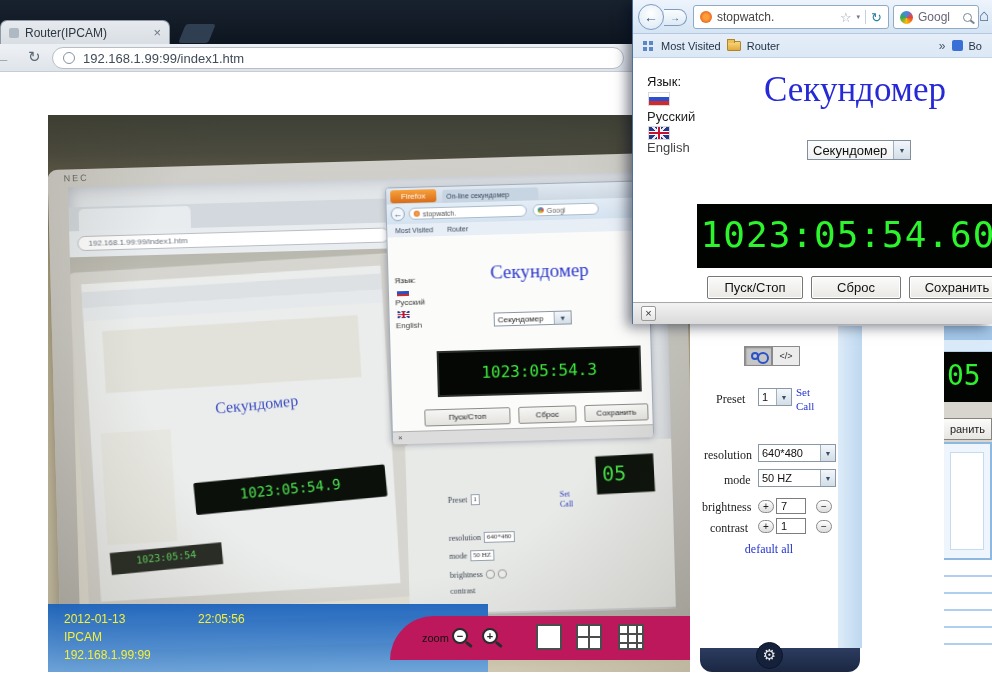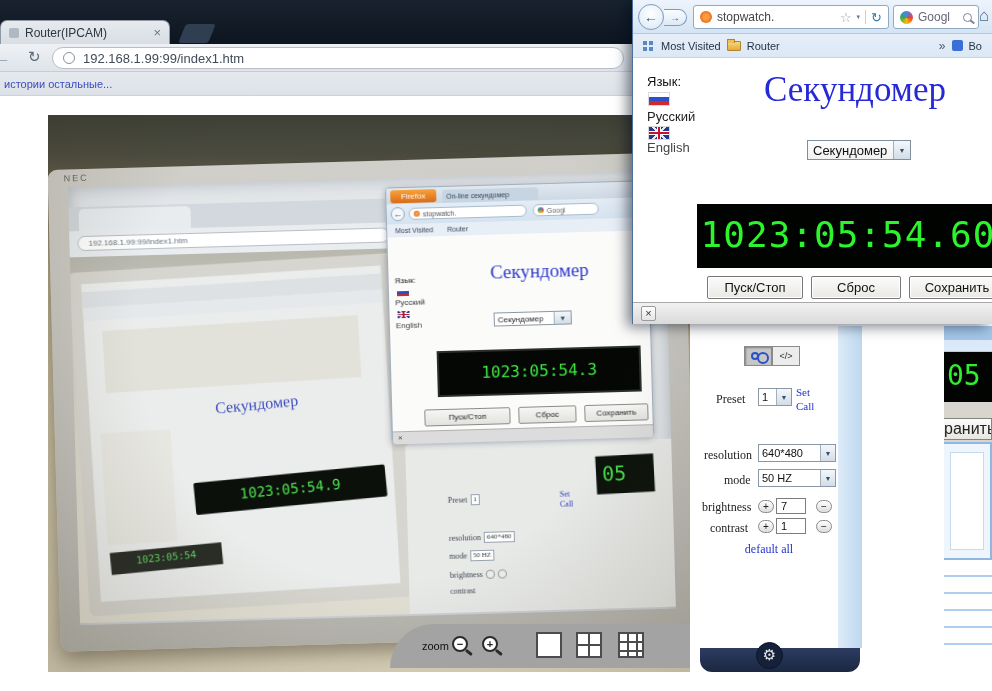--- a/index.html
+++ b/index.html
@@ -78,21 +78,21 @@
 #ictl-r1{top:0}#ictl-r2{top:38px}#ictl-r3{top:56px}#ictl-r4{top:76px}#ictl-r5{top:92px}
 #ictl-set{position:absolute;left:112px;top:-2px;color:#2a3cc8}
 #ictl-call{position:absolute;left:112px;top:8px;color:#2a3cc8}
 .in-box{border:1px solid #96a2ae;background:#fff;font-size:7px;line-height:9px;height:11px;padding:0 2px;color:#333}
 .in-step{width:9px;height:9px;border:1px solid #999;border-radius:4px;background:#eee}
 
 
 #ov-blue{position:absolute;left:0;bottom:0;width:440px;height:68px;background:linear-gradient(180deg,rgba(23,96,188,.93),rgba(99,160,221,.9))}
 .ov-text{position:absolute;font-size:12px;color:#f5f03c;white-space:nowrap}
 #ov-date{left:16px;top:8px}#ov-time{left:150px;top:8px}#ov-name{left:16px;top:26px}#ov-addr{left:16px;top:44px}
-#ov-white{position:absolute;left:342px;bottom:4px;width:300px;height:44px;background:#a3a3a3;border-radius:46px 0 0 0}
+#ov-white{position:absolute;left:342px;bottom:12px;width:300px;height:44px;background:#be185d;border-radius:46px 0 0 0}
 #ov-zoom-label{position:absolute;left:32px;top:16px;font-size:11px;color:#111}
 .mag{position:absolute;top:12px;width:16px;height:16px;border:2px solid #2b2b2b;border-radius:50%;display:flex;align-items:center;justify-content:center;font-size:11px;font-weight:bold;color:#222;background:#fff}
 .mag::after{content:"";position:absolute;width:8px;height:2.5px;background:#2b2b2b;right:-7px;bottom:-3px;transform:rotate(38deg);border-radius:2px}
 #ov-zout{left:62px}#ov-zin{left:92px}
 .lay{position:absolute;top:8px;width:26px;height:26px;border:2px solid #4c4c4c;background:#fff}
 #ov-l1{left:146px}
 #ov-l2{left:186px;background-image:linear-gradient(#4c4c4c,#4c4c4c),linear-gradient(#4c4c4c,#4c4c4c);background-size:100% 2px,2px 100%;background-position:center center;background-repeat:no-repeat}
 #ov-l3{left:228px;background-image:linear-gradient(#4c4c4c,#4c4c4c),linear-gradient(#4c4c4c,#4c4c4c),linear-gradient(#4c4c4c,#4c4c4c),linear-gradient(#4c4c4c,#4c4c4c);background-size:100% 2px,100% 2px,2px 100%,2px 100%;background-position:0 7px,0 16px,7px 0,16px 0;background-repeat:no-repeat}
 
 
@@ -174,21 +174,21 @@
 #p-default{position:absolute;left:0;top:216px;width:138px;text-align:center;font-family:"Liberation Serif",serif;font-size:12px;color:#2233cc}
 #p-footer{position:absolute;left:0;top:322px;width:160px;height:24px;background:linear-gradient(#2c3c60,#1b2742);border-radius:0 0 12px 12px}
 #p-gear{position:absolute;left:56px;top:316px;width:27px;height:27px;border-radius:50%;background:#15203a;border:1px solid #0d1526;text-align:center;line-height:25px;font-size:15px;color:#e8e8e8;font-family:"DejaVu Sans",sans-serif}
 
 
 #edge{position:absolute;left:944px;top:326px;width:48px;height:346px}
 #e-s1{position:absolute;left:0;top:0;width:48px;height:14px;background:#a3c6e8}
 #e-s2{position:absolute;left:0;top:14px;width:48px;height:12px;background:#dbeaf8;border-bottom:1px solid #b2cfe9}
 #e-timer{position:absolute;left:0;top:26px;width:48px;height:50px;background:#020402;font-family:"DejaVu Sans Mono",monospace;font-size:28px;line-height:48px;color:#2ef02e;padding-left:3px}
 #e-gray{position:absolute;left:0;top:76px;width:48px;height:40px;background:#d8d5cf}
-#e-btn{position:absolute;left:0;top:92px;width:48px;height:22px;background:linear-gradient(#fbfbfa,#e7e6e2);border:1px solid #85857f;border-left:none;font-size:16px;line-height:20px;color:#222;text-align:center;white-space:nowrap;overflow:hidden}
+#e-btn{position:absolute;left:0;top:92px;width:48px;height:22px;background:linear-gradient(#fbfbfa,#e7e6e2);border:1px solid #85857f;border-left:none;font-size:11px;line-height:20px;color:#222;text-align:center;white-space:nowrap;overflow:hidden}
 #e-box{position:absolute;left:0;top:116px;width:48px;height:118px;border:2px solid #8fb8e0;border-left:none;background:#eef5fc}
 #e-box-inner{position:absolute;left:6px;top:8px;right:6px;bottom:8px;background:#fff;border:1px solid #c5dcf0}
 #e-rows{position:absolute;left:0;top:234px;width:48px;height:92px;background:repeating-linear-gradient(180deg,#ffffff 0 15px,#aed0ee 15px 17px)}
 </style>
 </head>
 <body>
 
 <div id="screen">
 
   <div id="c-tabstrip">
@@ -198,23 +198,20 @@
       <span id="c-tab-close">×</span>
     </div>
     <div id="c-newtab"></div>
   </div>
   <div id="c-toolbar"></div>
   <span id="c-back">←</span>
   <span id="c-reload">↻</span>
   <div id="c-omni">
     <span id="c-omni-ico"></span>
     <span id="c-url">192.168.1.99:99/index1.htm</span>
-  </div>
-  <div id="c-bmbar">
-    <span>истории остальные...</span>
   </div>
 
   <div id="camera">
     <div id="photo">
       <div id="mon">
         <span id="mon-brand">NEC</span>
         <div id="mscr">
           <div class="in-strip1"></div>
           <div class="in-tab"></div>
           <div class="in-strip2"></div>
@@ -297,20 +294,26 @@
             <div class="iff-btn3" id="iff-b3">Сохранить</div>
             <div id="iff-find">
               <span>×</span>
             </div>
           </div>
 
         </div>
       </div>
     </div>
 
+    <div id="ov-blue">
+      <span class="ov-text" id="ov-date">2012-01-13</span>
+      <span class="ov-text" id="ov-time">22:05:56</span>
+      <span class="ov-text" id="ov-name">IPCAM</span>
+      <span class="ov-text" id="ov-addr">192.168.1.99:99</span>
+    </div>
     <div id="ov-white">
       <span id="ov-zoom-label">zoom</span>
       <span class="mag" id="ov-zout">
           <span>−</span>
         </span>
       <span class="mag" id="ov-zin">
           <span>+</span>
         </span>
       <span class="lay" id="ov-l1"></span>
       <span class="lay" id="ov-l2"></span>

